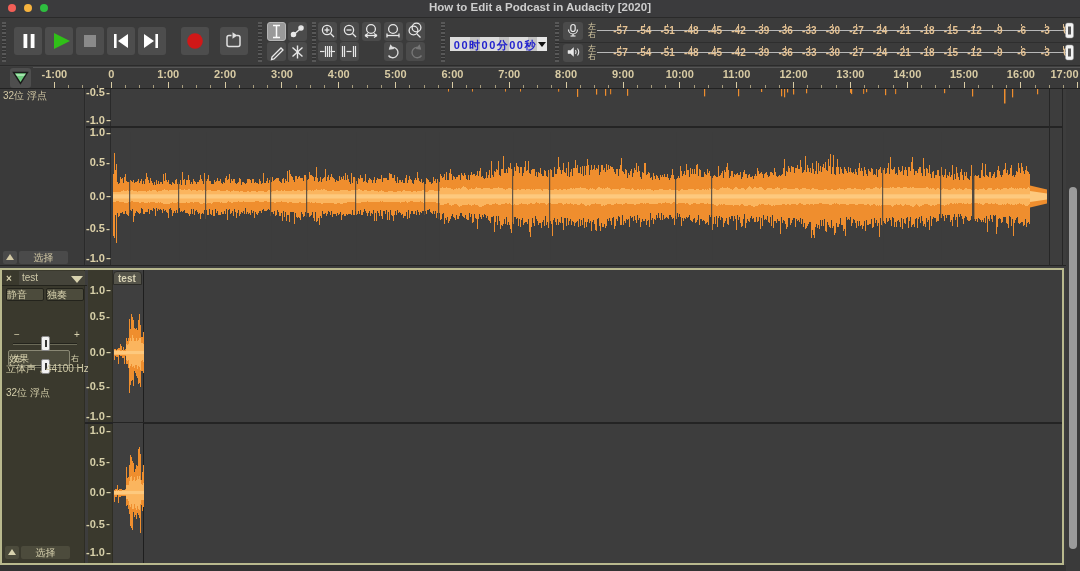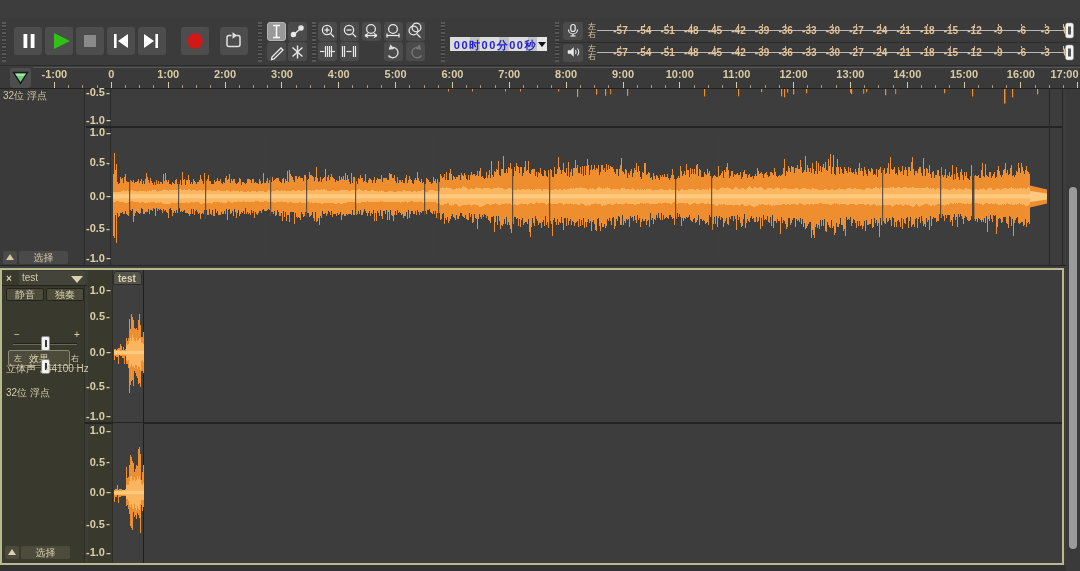--- a/index.html
+++ b/index.html
@@ -5,26 +5,32 @@
   * { margin:0; padding:0; box-sizing:border-box; }
   html,body { width:1080px; height:571px; overflow:hidden; background:#3d3d3d;
     font-family:"Liberation Sans", sans-serif; }
   #app { position:relative; width:1080px; height:571px; }
   .abs { position:absolute; }
   .grip { position:absolute; width:4px; background-image:repeating-linear-gradient(to bottom,#585858 0px,#585858 1.5px,#343434 1.5px,#343434 3.5px); }
   .tbtn { position:absolute; background:#4d4d4d; border-radius:3px; }
   .sbtn { position:absolute; background:#4b4b4b; border-radius:3px; }
   svg { position:absolute; left:0; top:0; }
   .panelbtn { position:absolute; background:#4c4b3c; border:1px solid #23231c; border-radius:2px;
-     color:#d8d2ae; text-align:center; font-size:10px; }
+     color:#d8d2ae; font-size:10px; }
 </style>
 </head>
 <body>
 <div id="app">
 
+  <div class="abs" style="left:0;top:0;width:1080px;height:18px;background:#3b3b3d;border-bottom:1px solid #2a2a2a;">
+    <div class="abs" style="left:8px;top:3.5px;width:8px;height:8px;border-radius:50%;background:#f35f57;"></div>
+    <div class="abs" style="left:24px;top:3.5px;width:8px;height:8px;border-radius:50%;background:#f6b33e;"></div>
+    <div class="abs" style="left:40px;top:3.5px;width:8px;height:8px;border-radius:50%;background:#2ebd3f;"></div>
+    <div class="abs" style="left:0;top:1px;width:1080px;text-align:center;font-size:11.5px;font-weight:bold;color:#cdcdcd;">How to Edit a Podcast in Audacity [2020]</div>
+  </div>
 
   <div class="abs" style="left:0;top:18px;width:1080px;height:48px;background:#3b3b3b;border-bottom:1px solid #2b2b2b;">
 
     <div class="grip" style="left:2px;top:4px;height:40px;"></div>
     <div class="grip" style="left:258px;top:4px;height:40px;"></div>
     <div class="grip" style="left:312px;top:4px;height:40px;"></div>
     <div class="grip" style="left:441px;top:4px;height:40px;"></div>
     <div class="grip" style="left:555px;top:4px;height:40px;"></div>
 
     <div class="tbtn" style="left:14px;top:9px;width:28px;height:28px;"></div>

